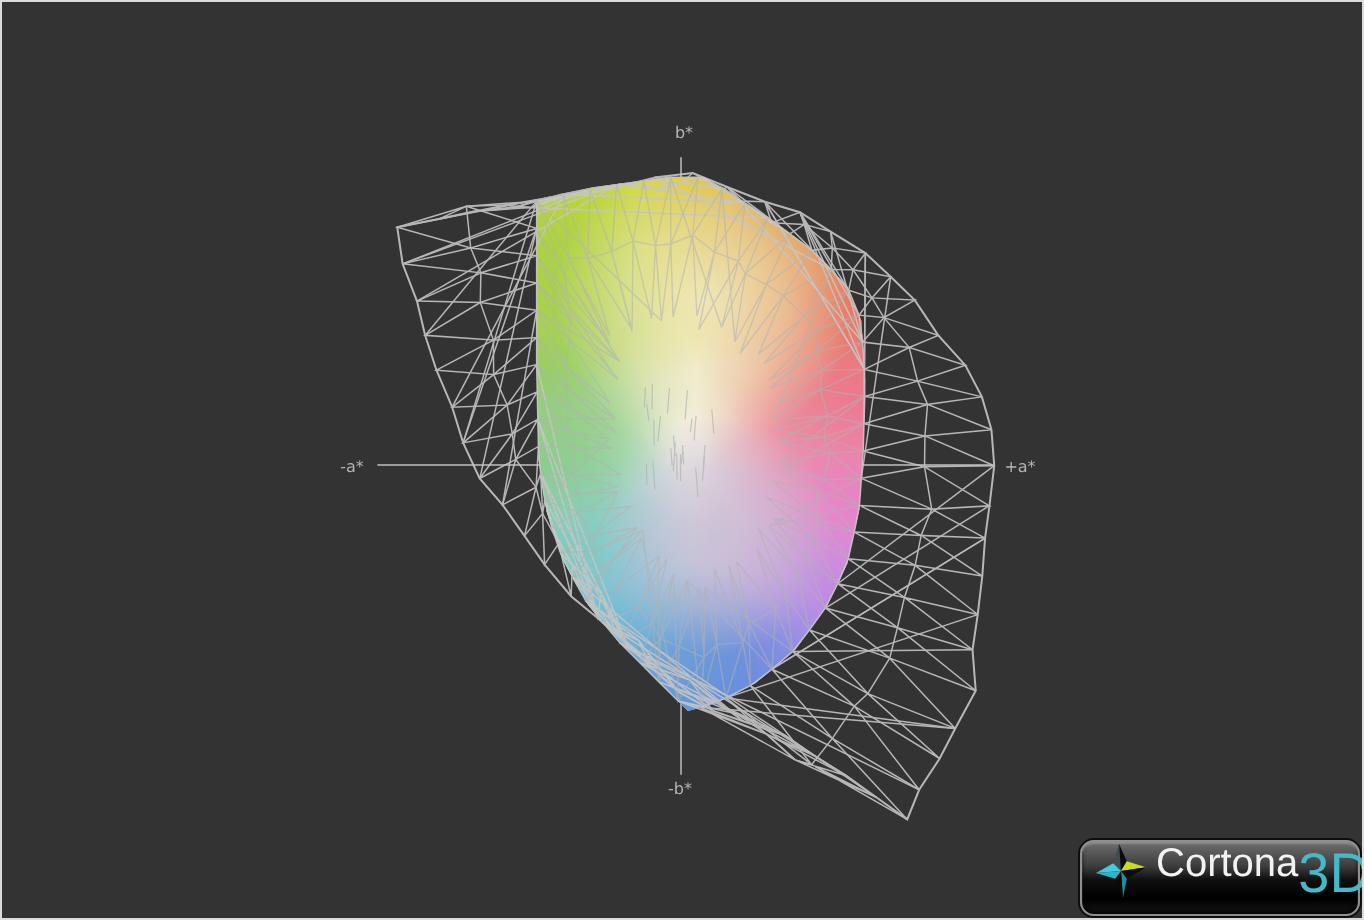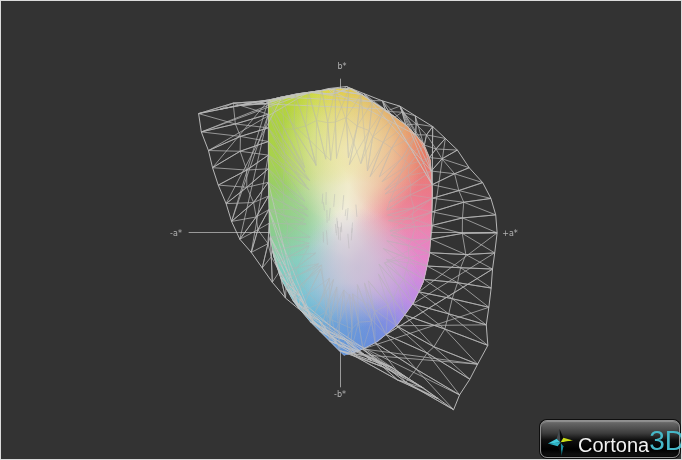--- a/index.html
+++ b/index.html
@@ -18,21 +18,21 @@
     line-height:8px;
     color:#b4b4b4;
     transform:translate(-50%,-50%);
     letter-spacing:0;
     user-select:none;
     font-family:"DejaVu Sans", sans-serif;
   }
   .logo{
     position:absolute;
     display:flex;
-    align-items:flex-end;
+    align-items:flex-start;
     border-radius:7px;
     border:1px solid #909090;
     box-shadow:0 0 0 1px #0e0e0e, inset 0 1px 1px rgba(255,255,255,.28), inset 0 -1px 2px rgba(0,0,0,.8);
     background:linear-gradient(180deg,#6e6e6e 0%,#3c3c3c 34%,#101010 52%,#000000 78%,#151515 100%);
     padding:0 10px 0 6px;
     cursor:pointer;
   }
   .logo .star{margin-right:4px;flex:0 0 auto;}
   .logo-text{
     font-size:20px;

